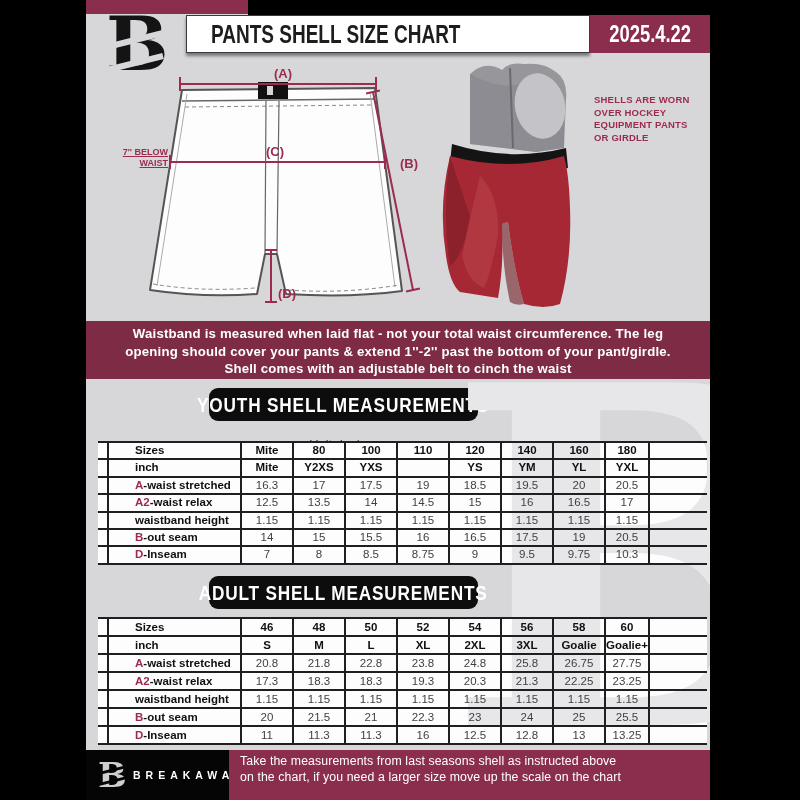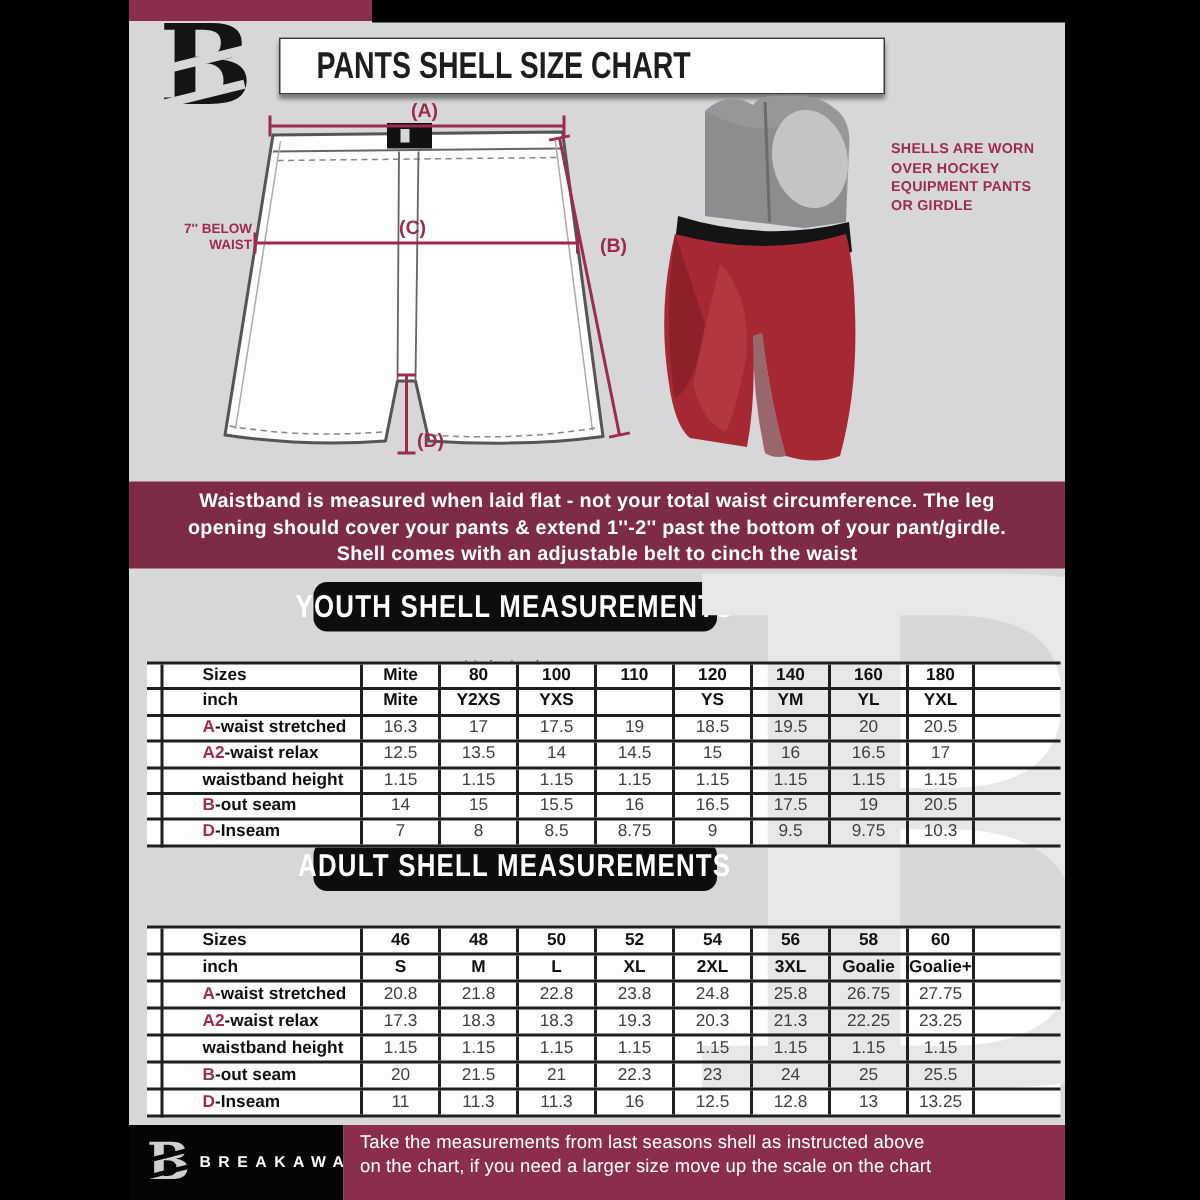--- a/index.html
+++ b/index.html
@@ -17,33 +17,33 @@
   .strip-maroon{position:absolute;left:0;top:0;width:162px;height:14px;background:var(--maroon);}
   .strip-black{position:absolute;left:162px;top:0;right:0;height:15px;background:#000;}
   .logo{position:absolute;left:12px;top:6px;width:80px;height:80px;}
   .logo .bchar{font-family:"DejaVu Serif",serif;font-weight:bold;font-size:74px;
       line-height:76px;color:#141414;display:block;padding-left:8px;}
   .logo .stripe{position:absolute;height:6px;background:var(--gray);left:0;width:66px;
       transform:rotate(-14deg);}
   .logo .s1{top:32px;} .logo .s2{top:55px;}
   .title-box{position:absolute;left:100px;top:15px;width:404px;height:38px;background:#fff;
       border:1px solid #3a3a3a;box-sizing:border-box;display:flex;align-items:center;
-      box-shadow:0 3px 3px rgba(0,0,0,.45);margin-top:10px;}
+      box-shadow:0 3px 3px rgba(0,0,0,.45);}
   .title-text{font-size:25px;font-weight:bold;color:#1d1d1d;white-space:nowrap;
       transform:scaleX(.76);transform-origin:0 50%;margin-left:24px;}
   .date-box{position:absolute;left:504px;top:15px;width:120px;height:38px;background:var(--maroon);
       display:flex;align-items:center;justify-content:center;}
   .date-text{font-size:23px;font-weight:bold;color:#fff;white-space:nowrap;transform:scaleX(.8);}
 
   
   .shorts-wrap{position:absolute;left:54px;top:60px;width:300px;height:252px;}
   .mlabel{position:absolute;font-size:13px;font-weight:bold;color:var(--maroon-text);
       width:34px;text-align:center;}
   .below-waist{position:absolute;left:18px;top:147px;width:64px;text-align:right;
-      font-size:9px;font-weight:bold;color:var(--maroon-text);line-height:11px;}
+      font-size:9px;font-weight:bold;color:var(--maroon-text);line-height:11px;text-decoration:underline;}
   .pants-wrap{position:absolute;left:354px;top:56px;width:160px;height:258px;}
   .shells-note{position:absolute;left:508px;top:94px;width:116px;font-size:9.5px;
       font-weight:bold;color:var(--maroon-text);line-height:12.5px;letter-spacing:.2px;}
 
   
   .wband-banner{position:absolute;left:0;top:321px;width:624px;height:58px;
       background:var(--maroon-banner);color:#fff;text-align:center;font-size:13.2px;
       font-weight:bold;line-height:17.6px;padding-top:4px;box-sizing:border-box;letter-spacing:.2px;}
 
   
@@ -96,20 +96,23 @@
 
     <div class="strip-maroon"></div>
     <div class="strip-black"></div>
     <div class="logo">
       <span class="bchar">B</span>
       <span class="stripe s1"></span>
       <span class="stripe s2"></span>
     </div>
     <div class="title-box">
       <span class="title-text">PANTS SHELL SIZE CHART</span>
+    </div>
+    <div class="date-box">
+      <span class="date-text">2025.4.22</span>
     </div>
 
     <div class="shorts-wrap">
       <svg width="300" height="252" viewBox="0 0 300 252">
         <path d="M42,30 L235,28 L262,231 Q210,238 146,234 L137,194 L125,194 L117,234 Q64,238 10,230 Z" fill="#fdfdfd" stroke="#555" stroke-width="2" stroke-linejoin="round"></path>
         <path d="M42,41 L235,39" fill="none" stroke="#666" stroke-width="1.4"></path>
         <path d="M45,47 L232,45" fill="none" stroke="#888" stroke-width="1" stroke-dasharray="4,3"></path>
         <path d="M47,34 L17,226" fill="none" stroke="#aaa" stroke-width="1"></path>
         <path d="M230,32 L255,227" fill="none" stroke="#aaa" stroke-width="1"></path>
         <path d="M126,41 L125,193" fill="none" stroke="#666" stroke-width="1.2"></path>
@@ -257,21 +260,21 @@
           <div class="td cv v">8.5</div>
           <div class="td cv v">8.75</div>
           <div class="td cv v">9</div>
           <div class="td cv v">9.5</div>
           <div class="td cv v">9.75</div>
           <div class="td c8 v">10.3</div>
           <div class="td ct"></div>
         </div>
       </div>
 
-    <div class="sec-banner" style="top:561px;">
+    <div class="sec-banner" style="top:576px;">
       <span>ADULT SHELL MEASUREMENTS</span>
     </div>
     <div class="unit" style="top:600px;">Unit: Inches</div>
     <div class="table at" style="top:617px;">
         <div class="tr">
           <div class="td c0 b">Sizes</div>
           <div class="td cv b">46</div>
           <div class="td cv b">48</div>
           <div class="td cv b">50</div>
           <div class="td cv b">52</div>

